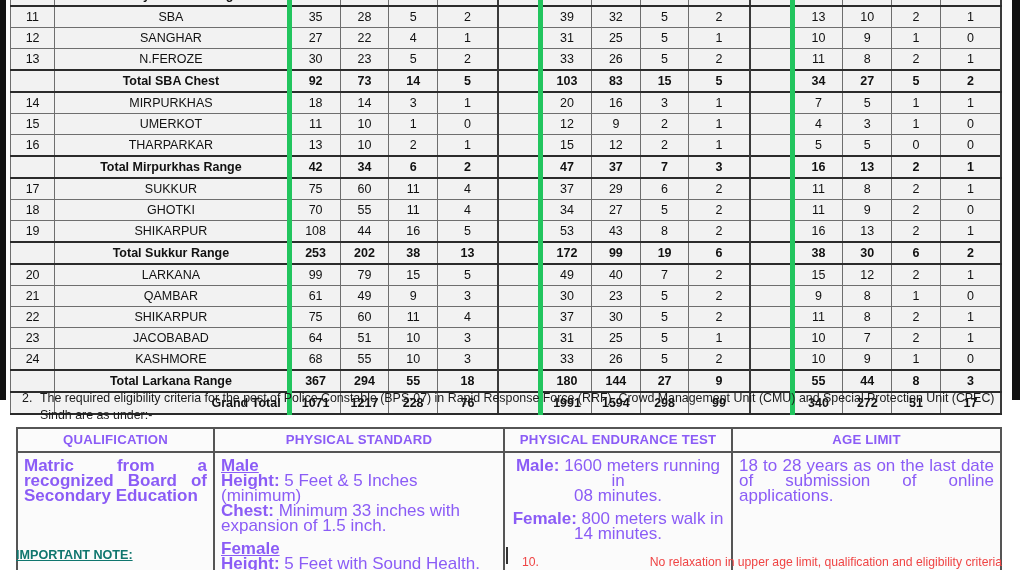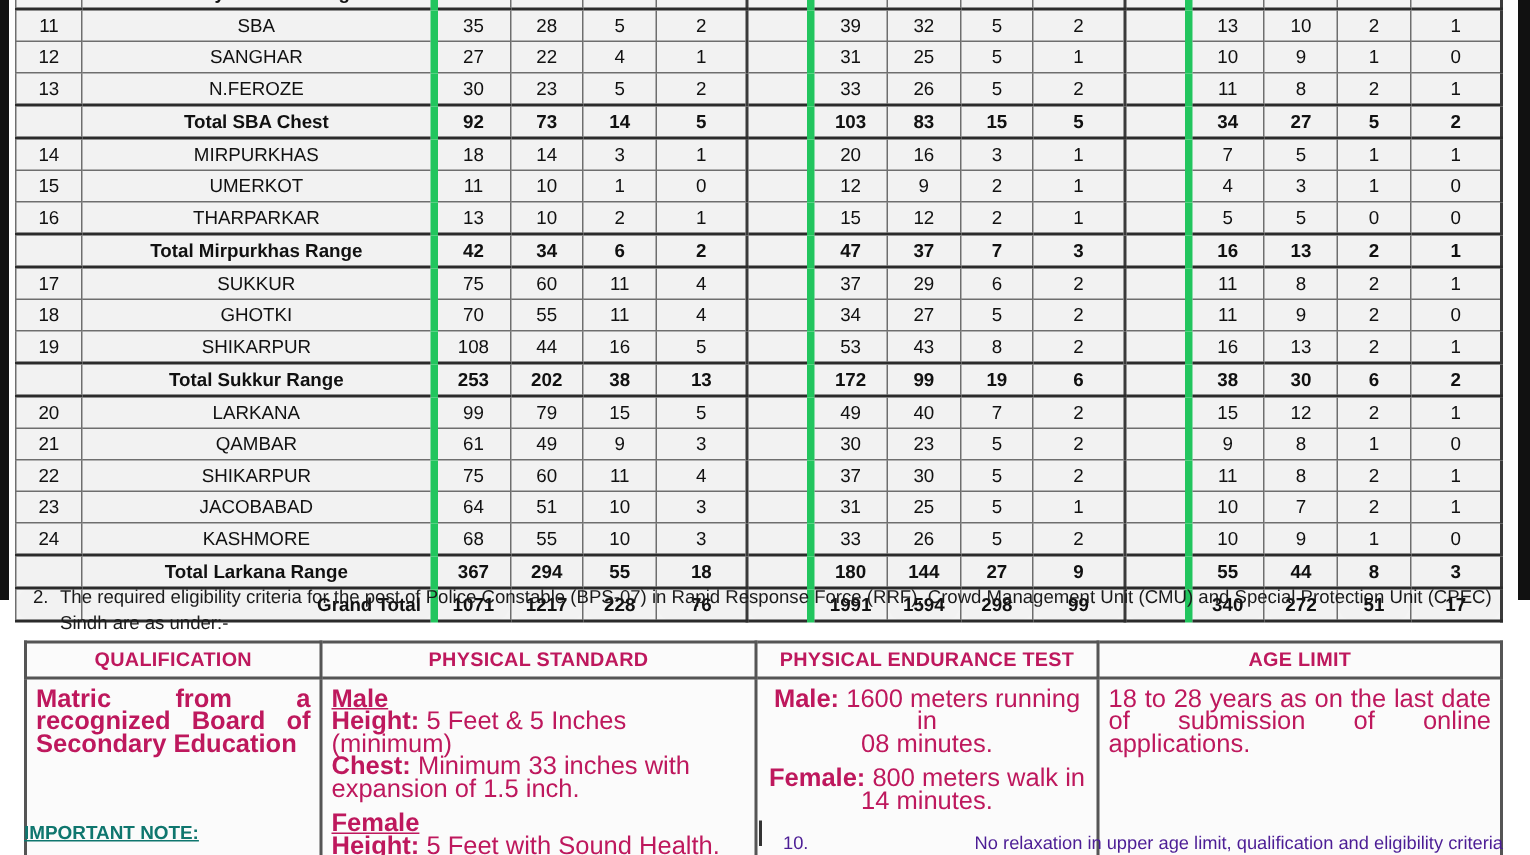--- a/index.html
+++ b/index.html
@@ -67,21 +67,21 @@
 
   
   .el-wrap{ position:absolute;left:10px;top:427px;width:986px; }
   table.el{
     border-collapse:collapse;width:986px;table-layout:fixed;
   }
   table.el th, table.el td{
     border:2px solid #555;
     vertical-align:top;
     background:#fbfbfb;
-    color:#be185d;
+    color:#8b5cf6;
   }
   table.el th{
     text-align:center;font-size:13.2px;font-weight:bold;
     height:22px;line-height:22px;padding:0 2px;
     letter-spacing:0.2px;
   }
   table.el td{ font-size:17px; line-height:15px; padding:5px 6px; }
   .c-qual{ width:197px; }
   .c-phys{ width:290px; }
   .c-pet{ width:228px; }
@@ -101,21 +101,21 @@
   .imp{
     position:absolute;left:10px;top:2px;
     font-size:12.6px;font-weight:bold;text-decoration:underline;
     color:#0f766e;
   }
   .divider{
     position:absolute;left:500px;top:1px;width:2px;height:17px;background:#333;
   }
   .note10{
     position:absolute;left:516px;top:8px;width:480px;
-    font-size:12.2px;line-height:16px;color:#4c1d95;
+    font-size:12.2px;line-height:16px;color:#ef4444;
     display:flex;
   }
   .note10 .nnum{ width:32px;flex:0 0 32px; }
   .note10 .ntxt{ flex:1;text-align:right; }
 </style>
 </head>
 <body>
 
 <div id="page">
 

